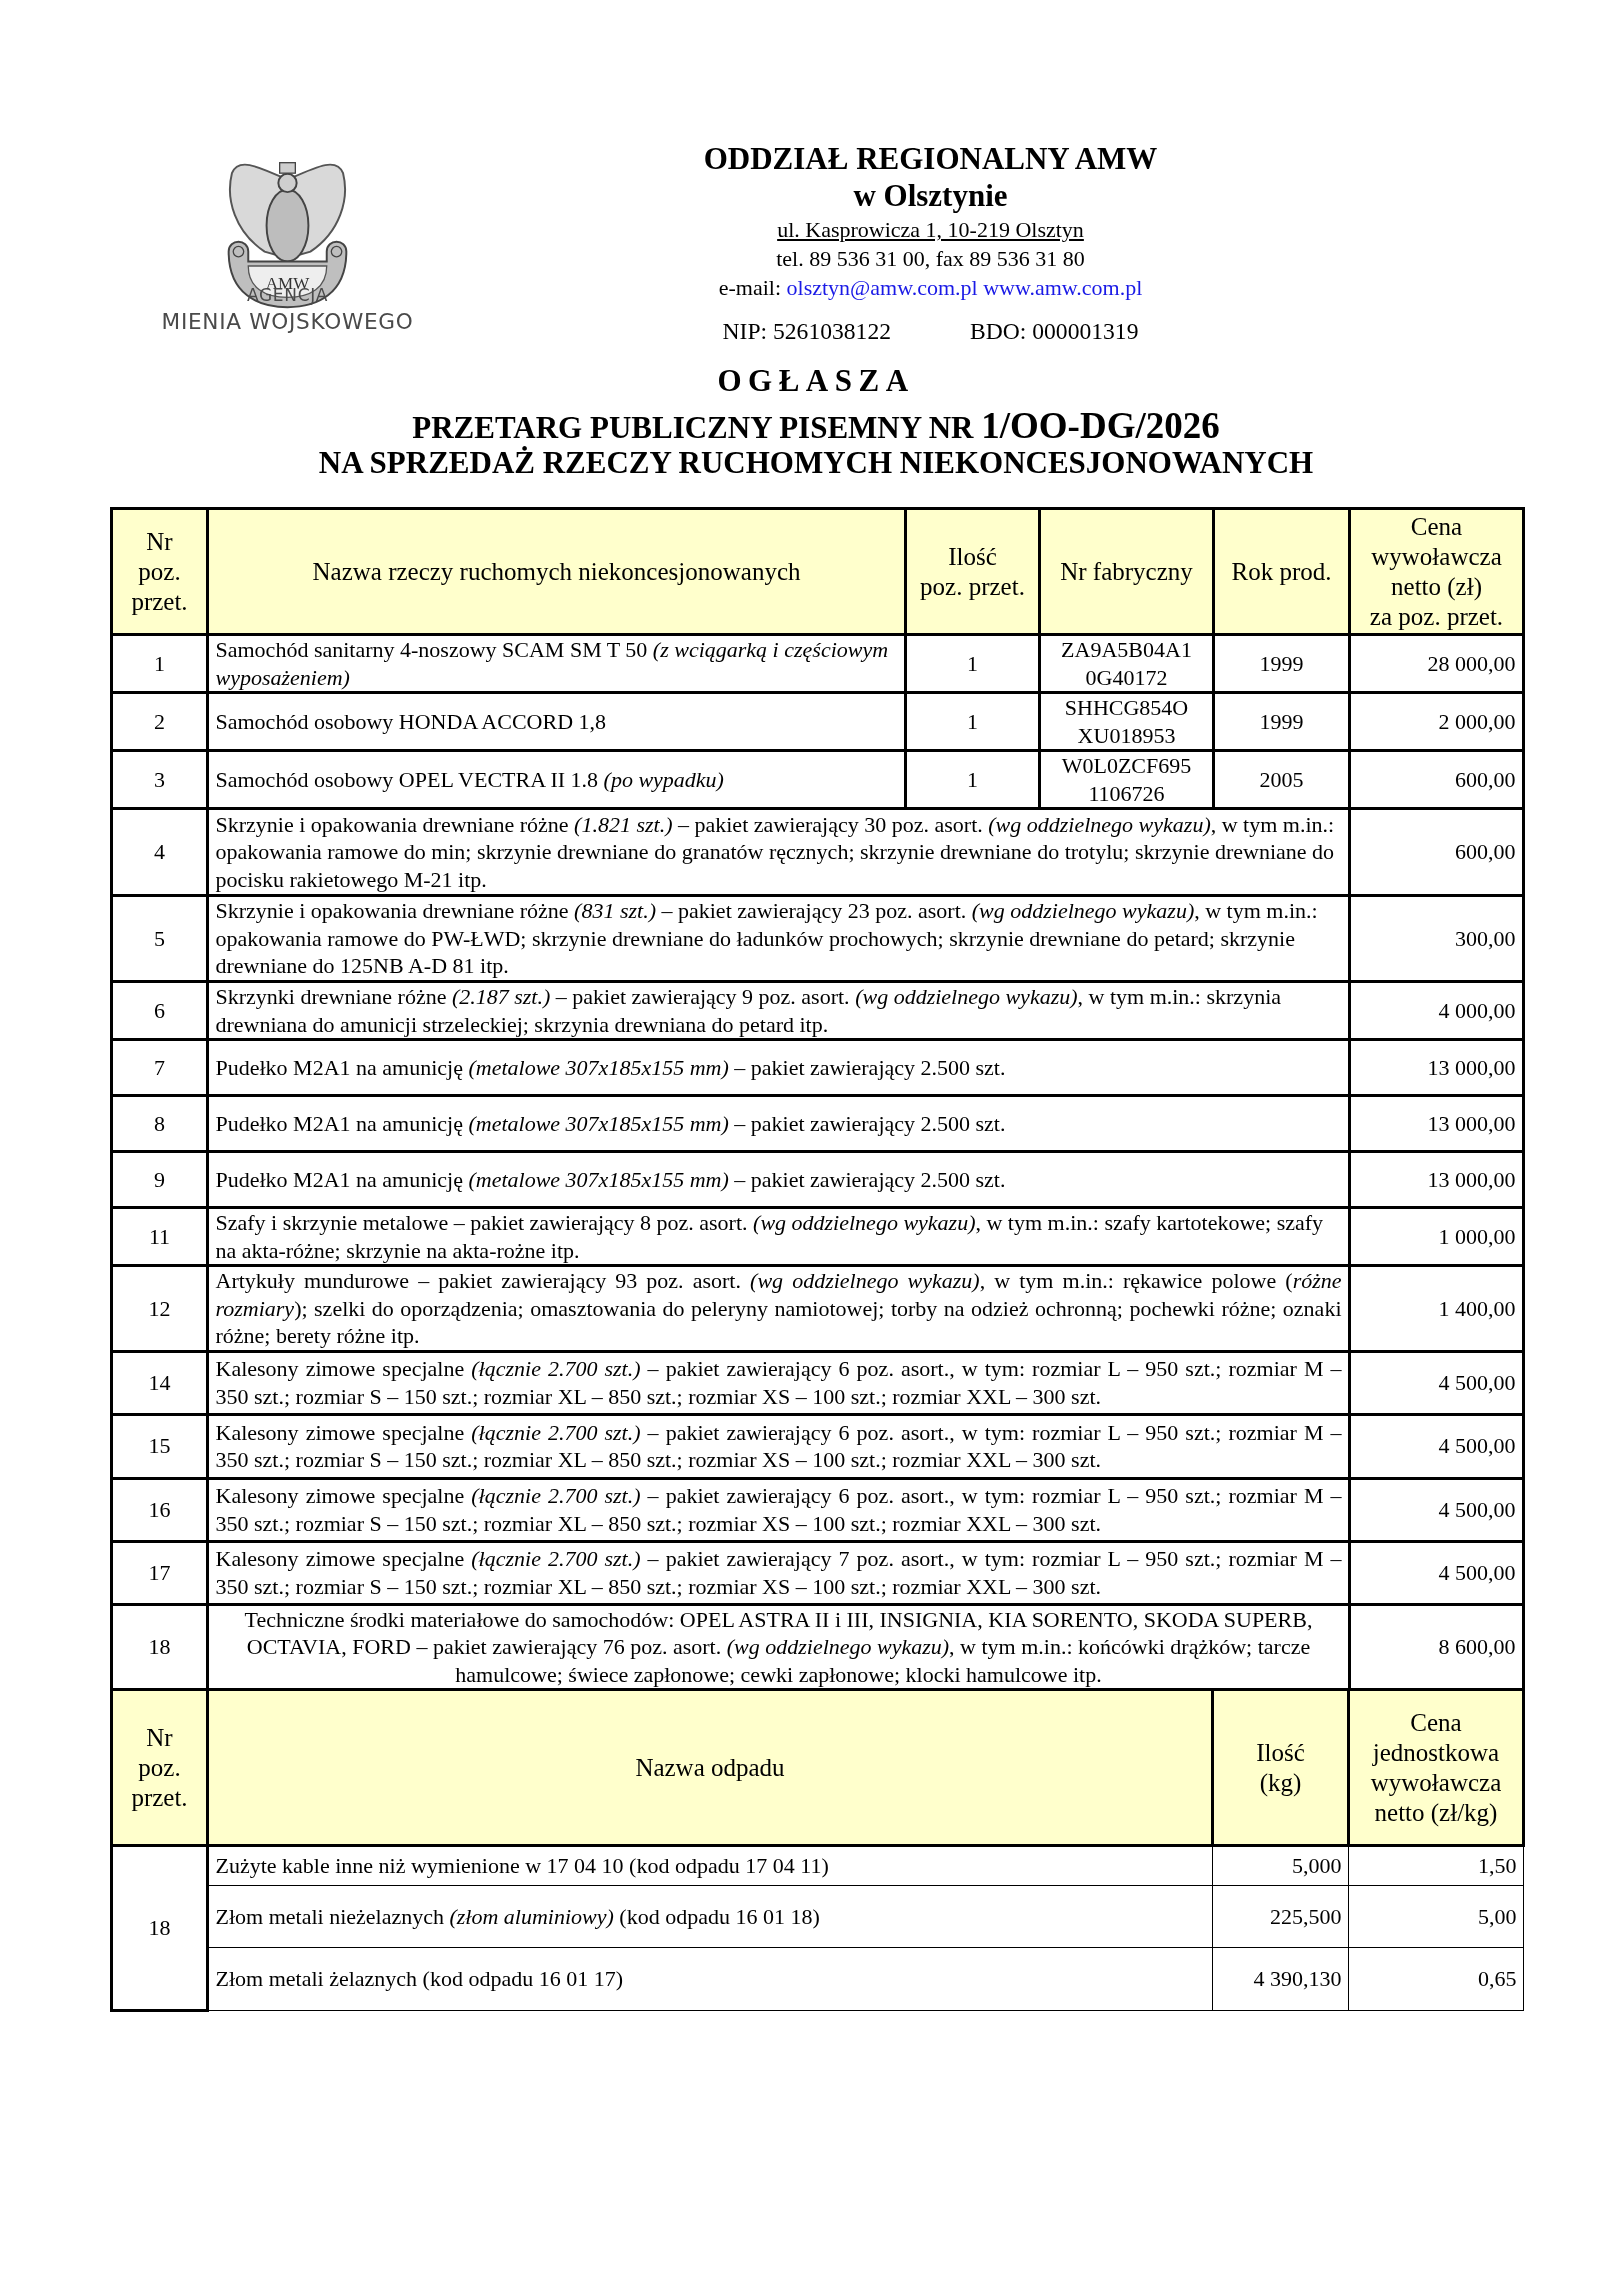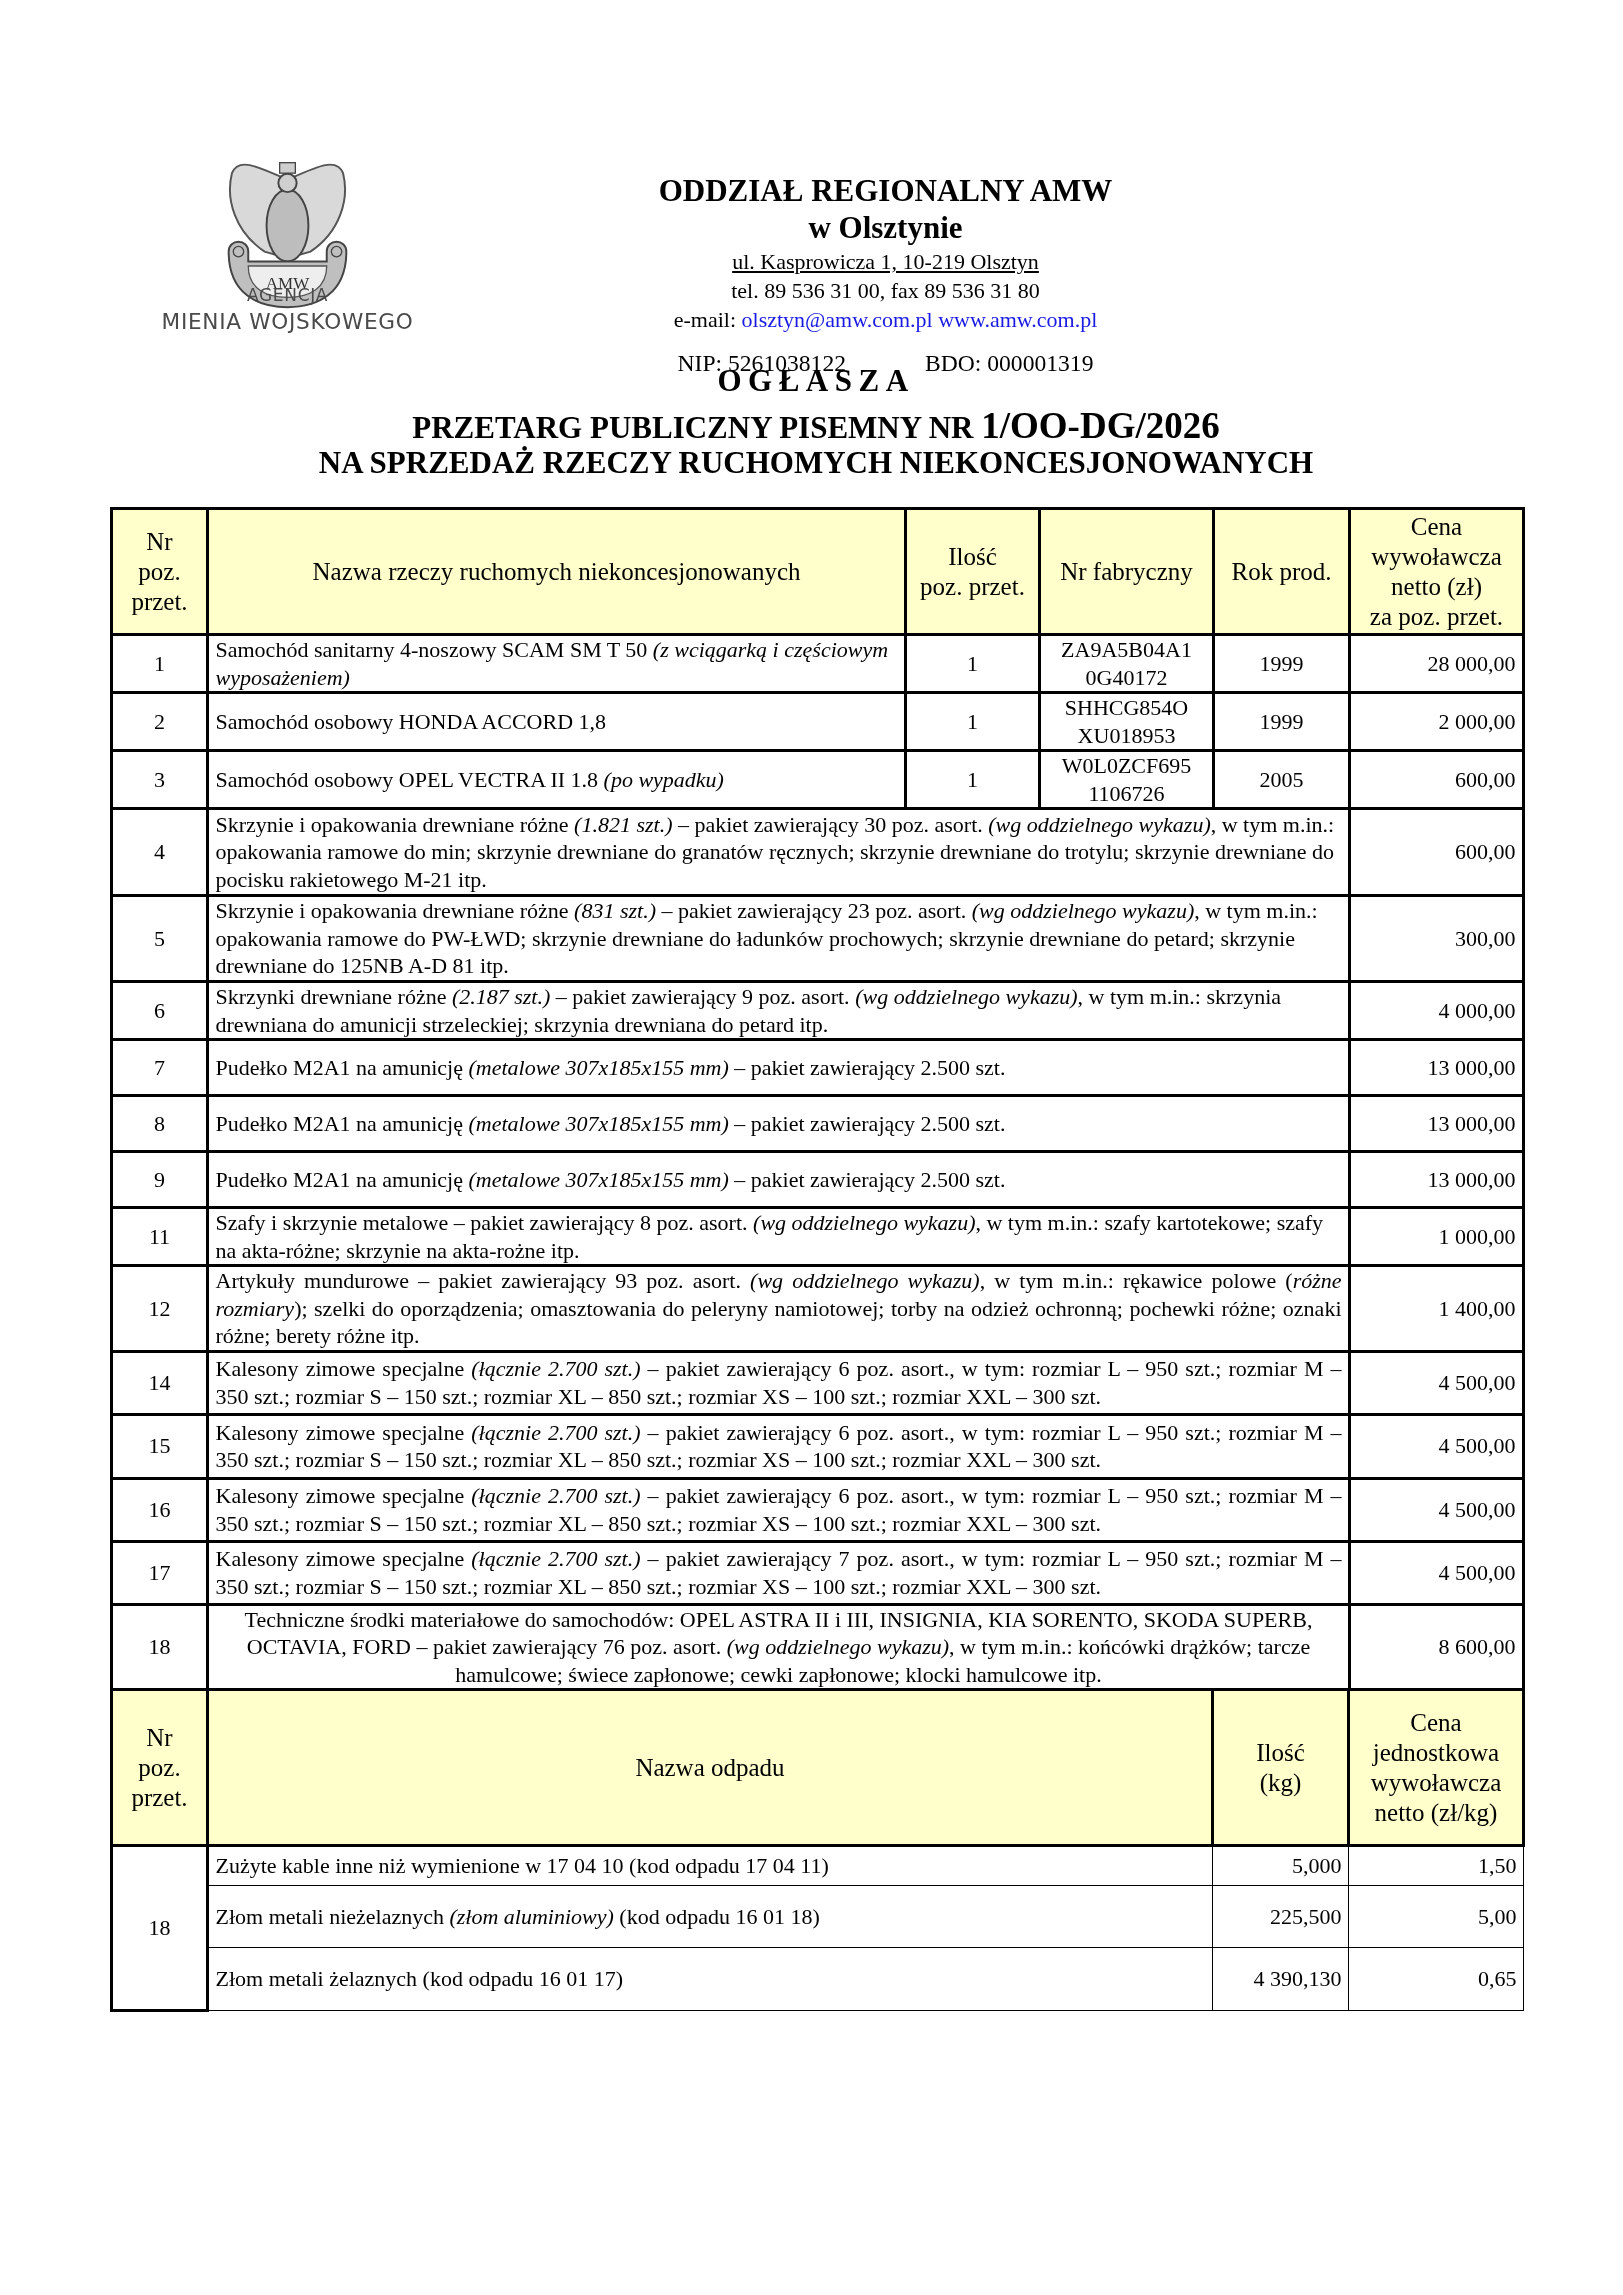--- a/index.html
+++ b/index.html
@@ -9,21 +9,21 @@
 
   
   #logo { left: 160px; top: 121px; width: 255px; height: 222px; }
   #logo svg { width: 100%; height: 100%; display: block; }
   .logo-text { position: absolute; left: 0; width: 255px; text-align: center;
                font-family: "DejaVu Sans", "Liberation Sans", sans-serif;
                color: #4a4a4a; letter-spacing: 0.7px; }
   #logo-line1 { top: 164px; font-size: 17px; }
   #logo-line2 { top: 188px; font-size: 21.6px; }
 
-  .hdr { position: absolute; left: 624px; width: 523px; text-align: center; margin-top: 32px; }
+  .hdr { position: absolute; left: 669px; width: 523px; text-align: center; }
   #org-name { top: 141px; font-size: 31px; font-weight: bold; }
   #org-city { top: 178px; font-size: 31px; font-weight: bold; }
   #org-addr { top: 217px; font-size: 22px; text-decoration: underline; }
   #org-tel  { top: 246px; font-size: 22px; }
   #org-mail { top: 275px; font-size: 22px; }
   #org-mail a { color: #1a1ae6; text-decoration: none; }
   #org-ids  { top: 318px; font-size: 23.6px; }
   #org-ids span.bdo { margin-left: 79px; }
 
   .ttl { position: absolute; left: 110px; width: 1412px; text-align: center; font-weight: bold; }

